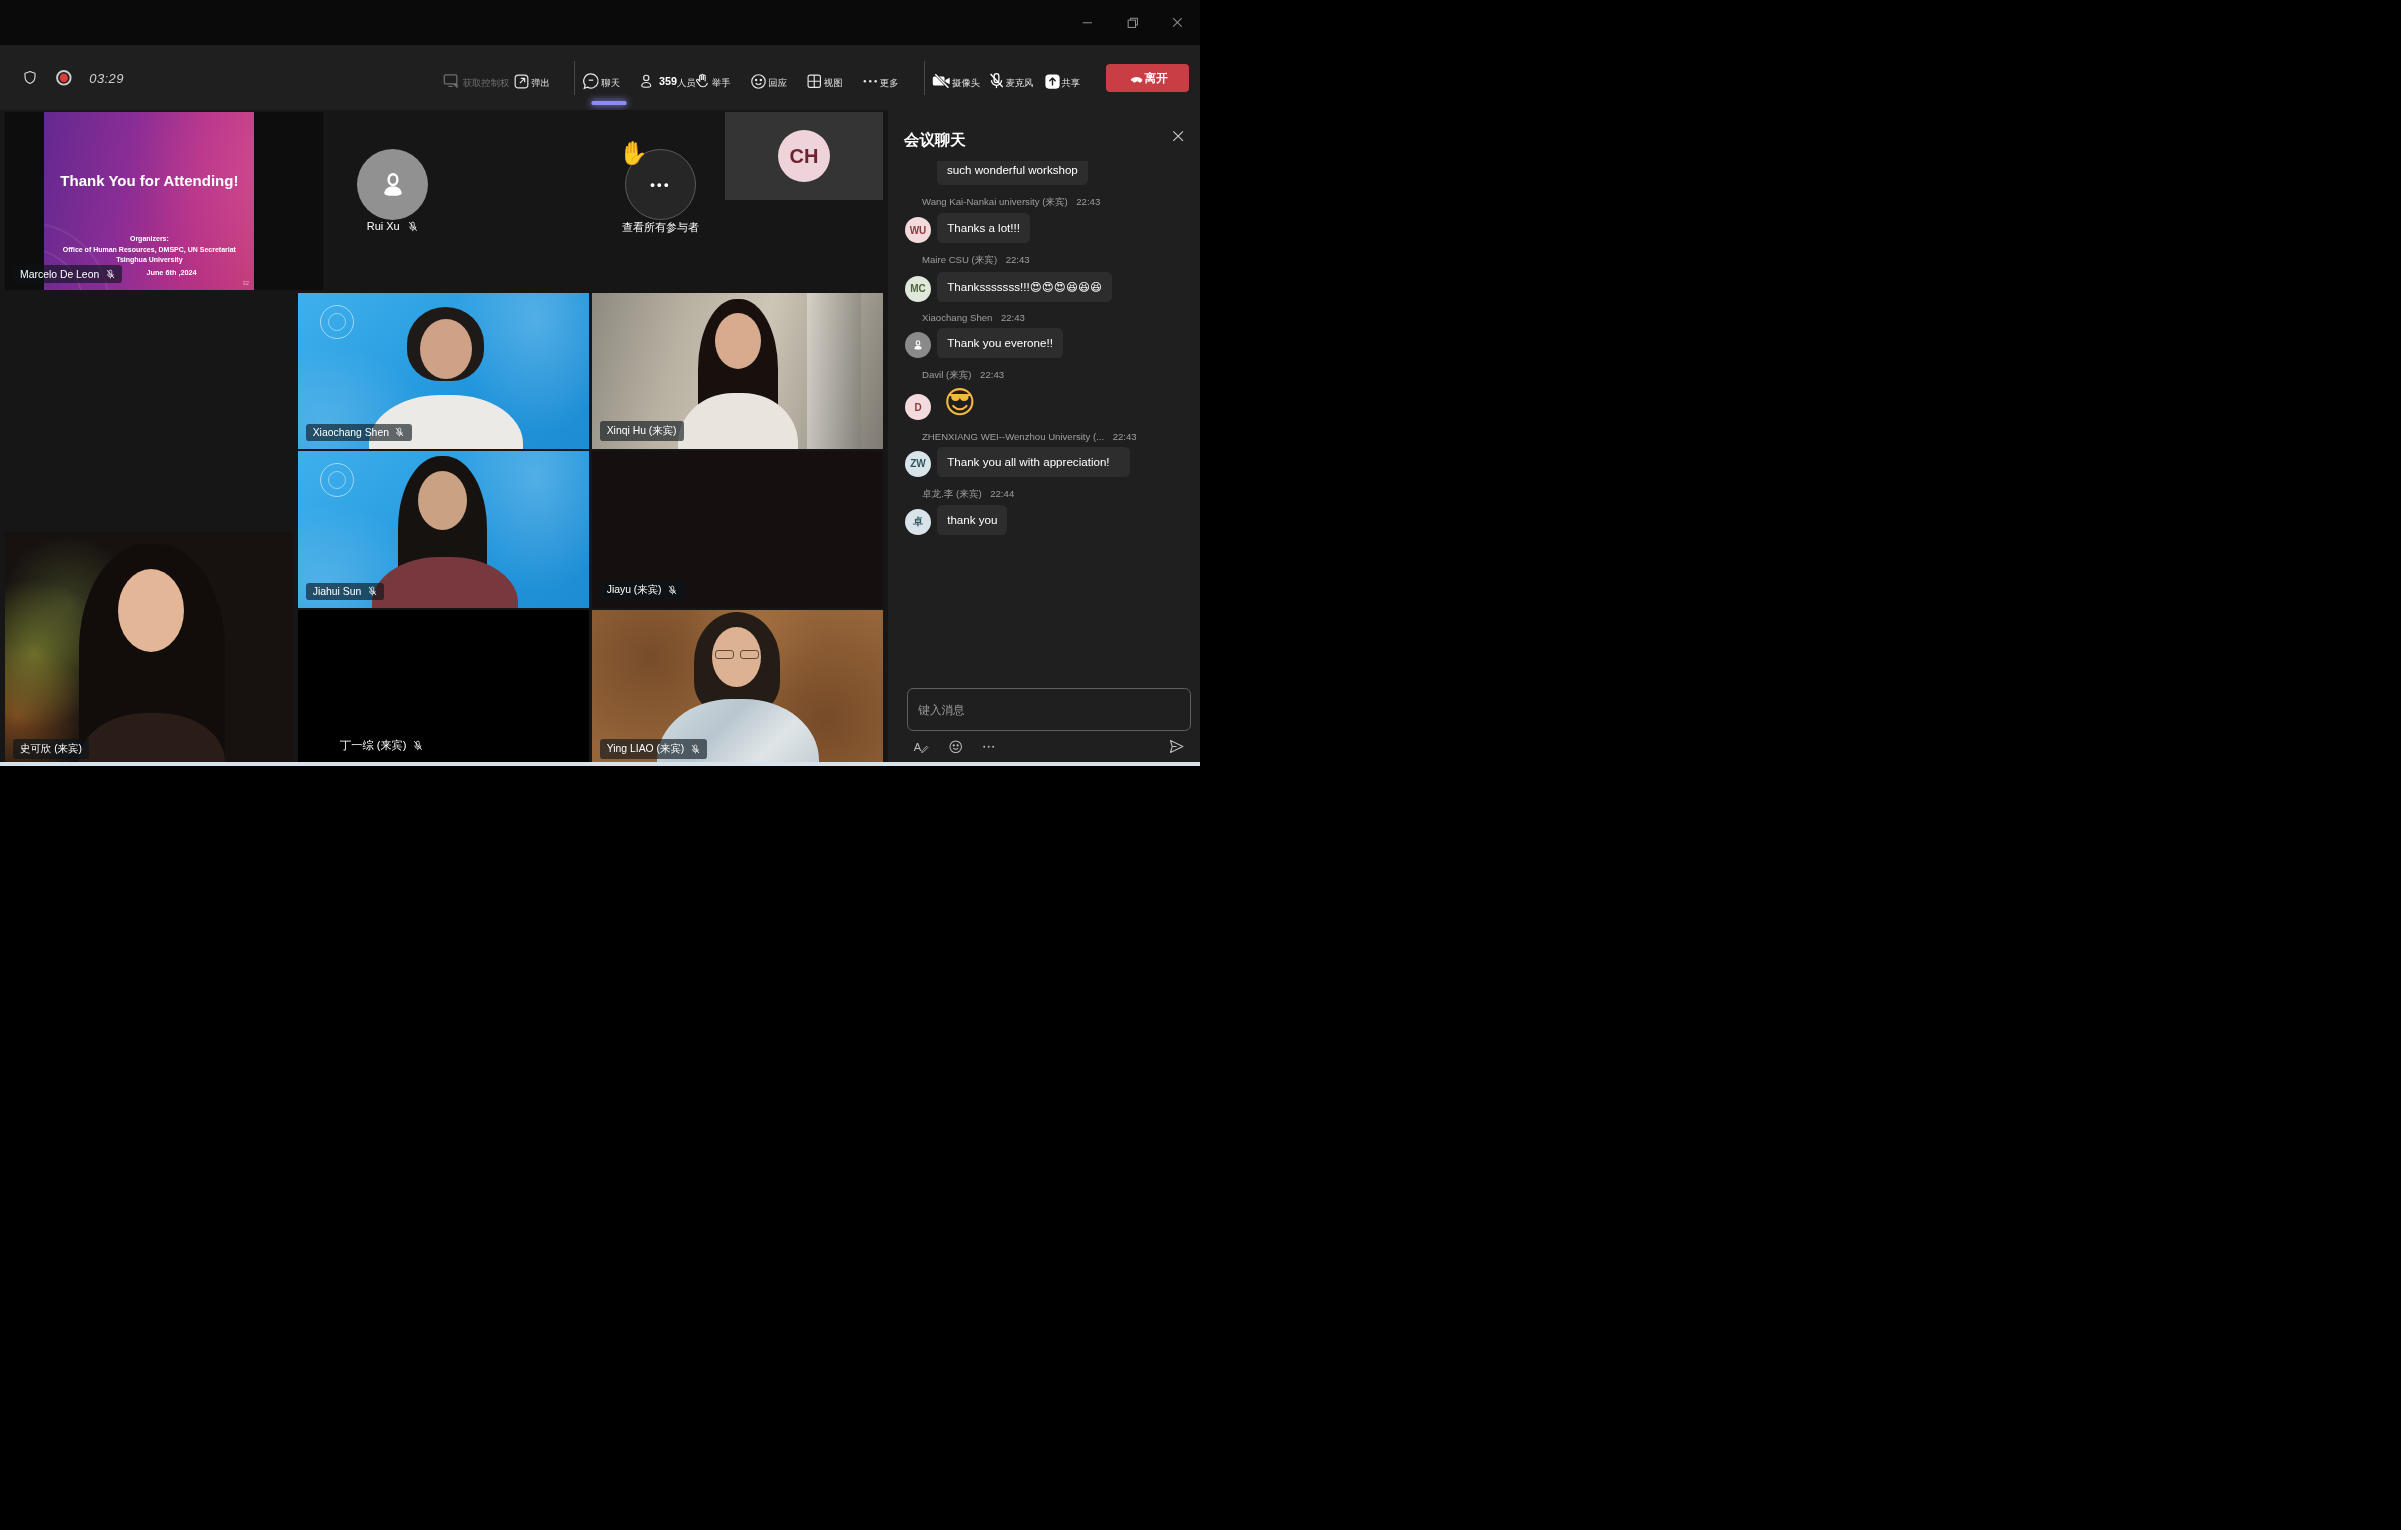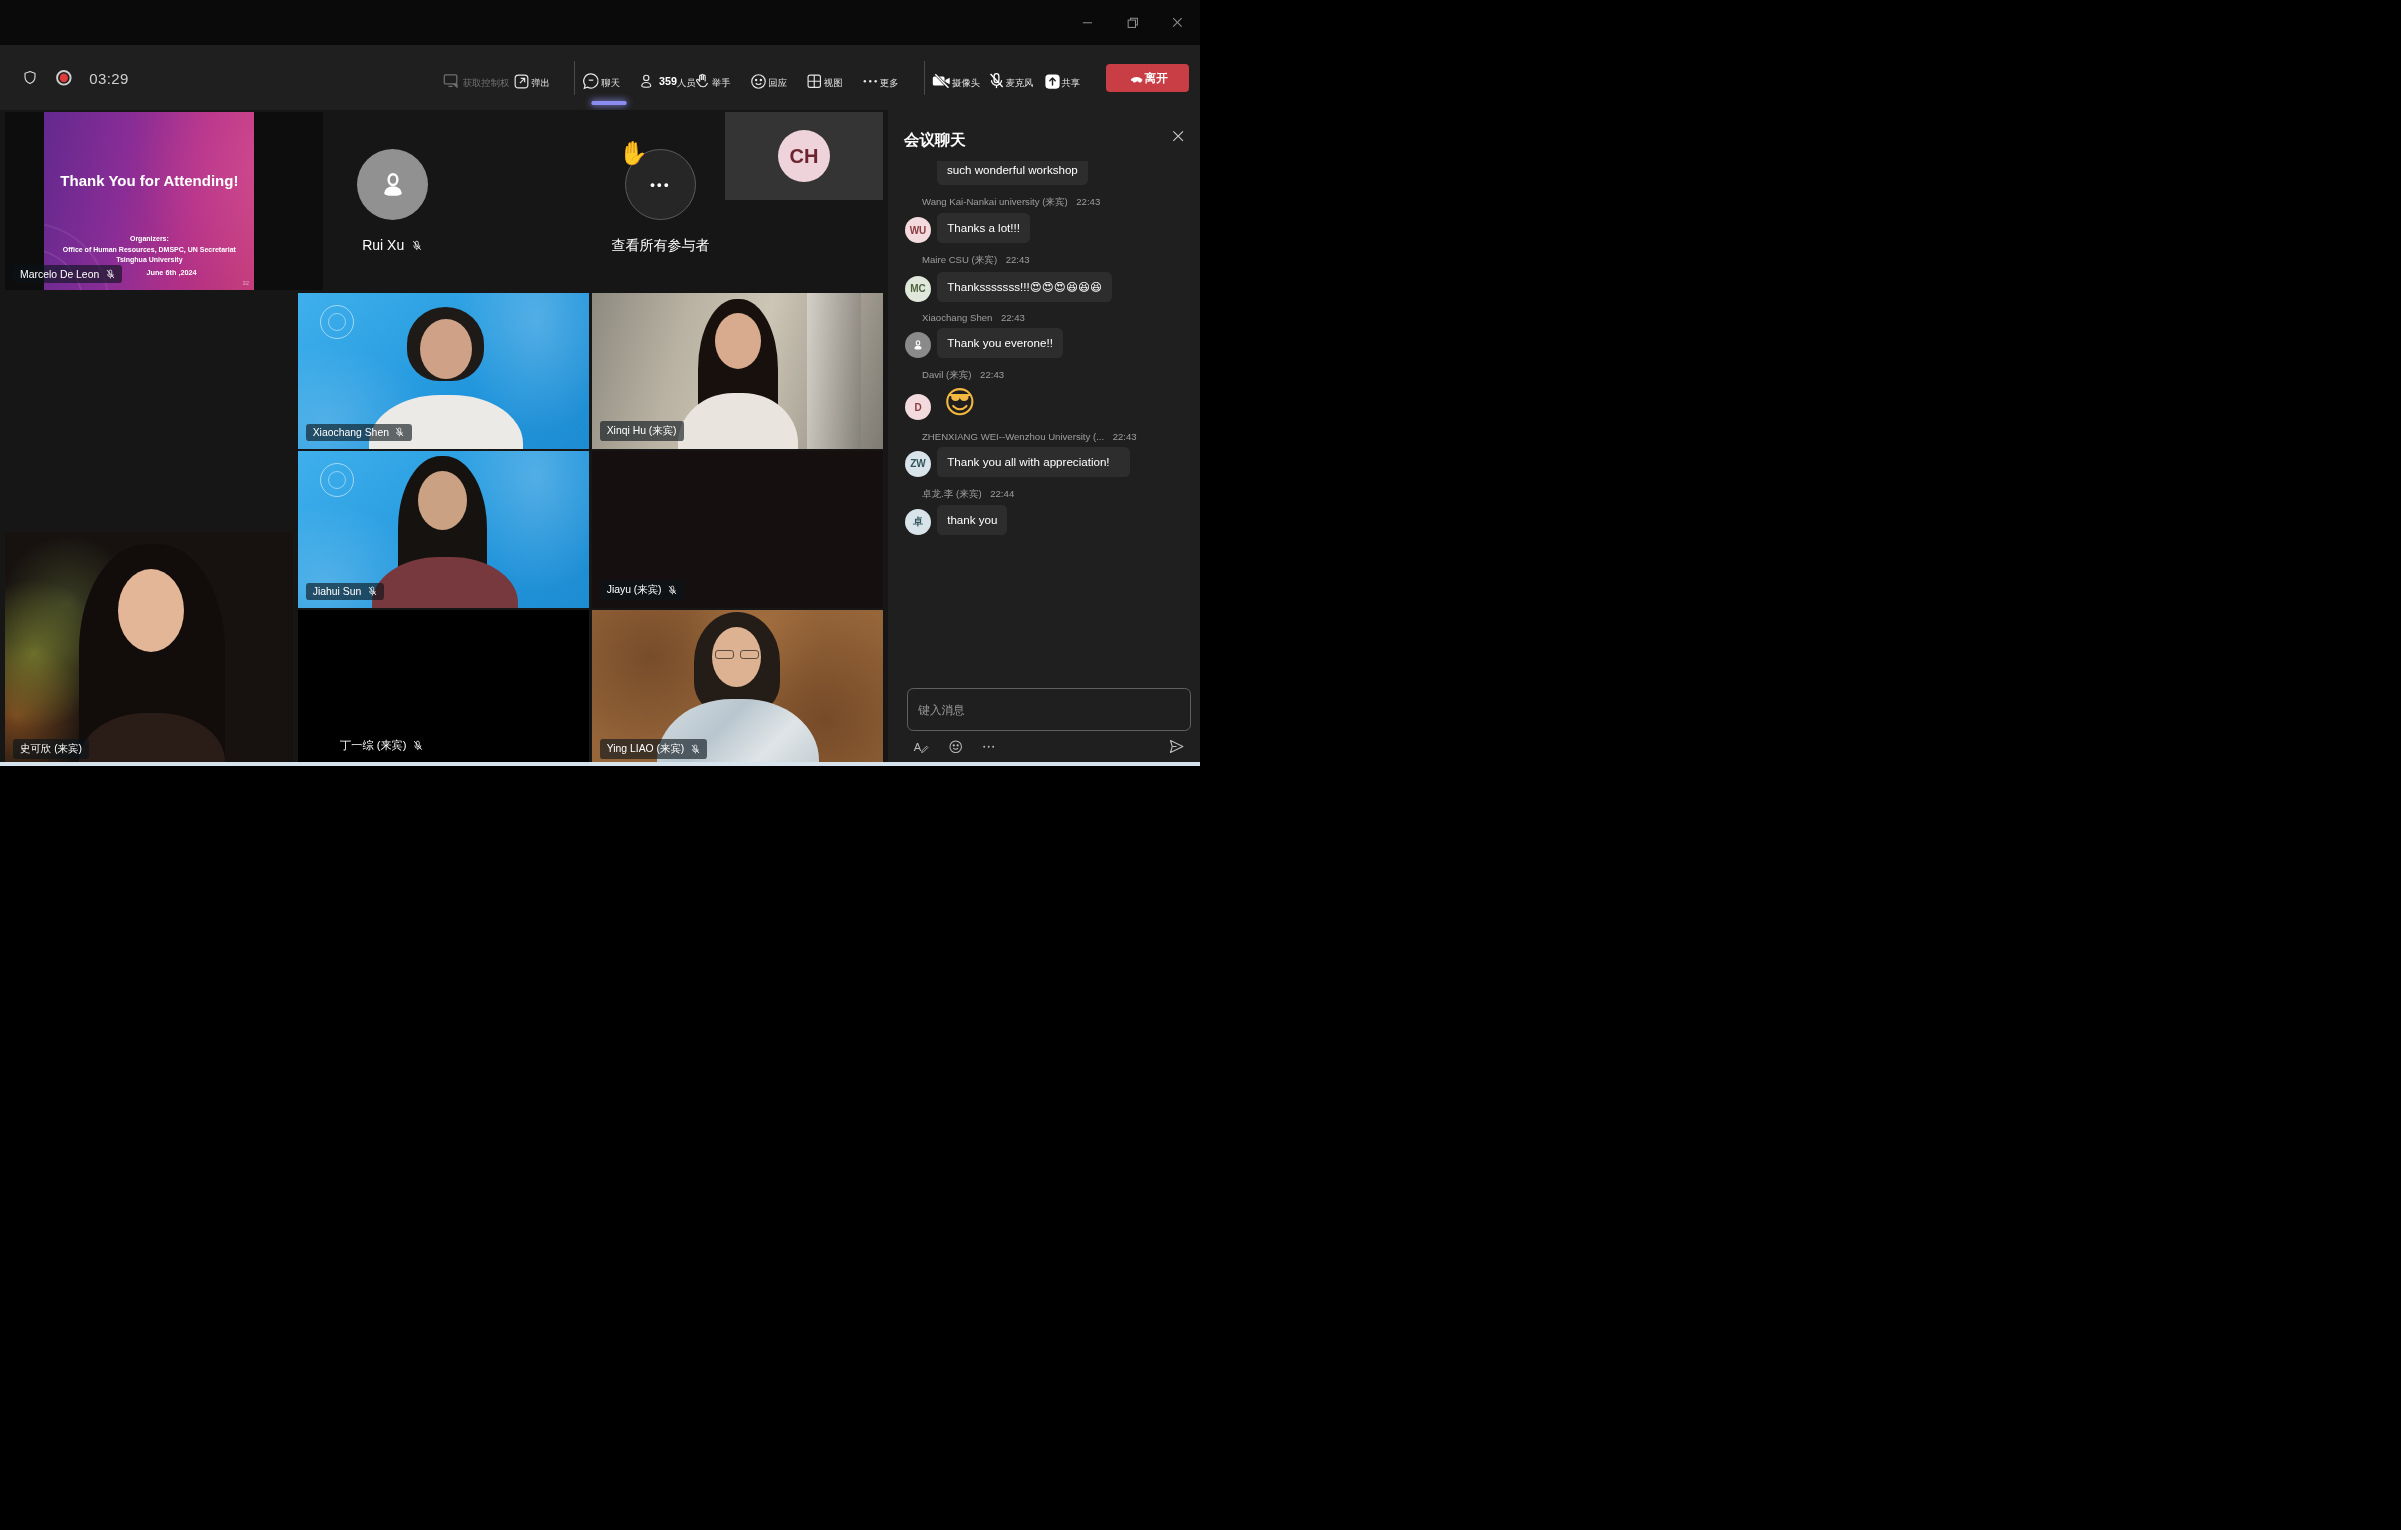--- a/index.html
+++ b/index.html
@@ -8,21 +8,21 @@
   .app { position:relative; width:1200px; height:766px; background:#151515; overflow:hidden; }
 
   
   .titlebar { position:absolute; left:0; top:0; width:100%; height:45px; background:#0a0a0a; }
   .winbtns { position:absolute; right:0; top:0; height:45px; display:flex; }
   .winbtn { width:45px; height:45px; display:flex; align-items:center; justify-content:center; color:#8f8f8f; cursor:default; }
 
   
   .toolbar { position:absolute; left:0; top:45px; width:100%; height:66px; background:#1f1f1f; display:flex; align-items:center; }
   .meet-status { display:flex; align-items:center; gap:17px; margin-left:21.6px; }
-  .timer { color:#cfcfcf; font-size:15px; letter-spacing:0.4px; }
+  .timer { color:#cfcfcf; font-size:13px; letter-spacing:0.4px;font-style:italic; }
   .tb-items { display:flex; align-items:flex-start; margin-left:auto; }
   .tb-item { position:relative; width:56px; height:56px; display:flex; flex-direction:row; align-items:center; justify-content:flex-start; padding-top:6.2px; cursor:pointer; }
   .tb-item.wide { width:71px; }
   .tb-item .ic { height:23px; display:flex; align-items:center; justify-content:center; gap:3.1px; }
   .tb-item .lbl { margin-top:3.9px; font-size:9.3px; color:#e3e3e3; white-space:nowrap; }
   .tb-item.disabled .lbl { color:#6f6f6f; }
   .tb-item.active::after { content:""; position:absolute; bottom:1.5px; left:50%; transform:translateX(-50%); width:35px; height:3.1px; border-radius:1.5px; background:#8b8cf0; box-shadow:0 0 7px 0.8px rgba(139,140,240,.85); }
   .tb-count { color:#fff; font-size:10.8px; font-weight:bold; }
   .tb-div { width:0.8px; height:34px; background:#4a4a4a; margin:10.8px 6.2px 0; }
   .leave-btn { display:flex; align-items:center; justify-content:center; gap:0; width:83px; height:28.5px; margin:0 10.8px 0 7.7px; background:#c83e44; border-radius:3.9px; color:#fff; font-size:11.6px; font-weight:bold; cursor:pointer; align-self:center; }
@@ -45,21 +45,21 @@
   .slide { position:absolute; left:39px; top:0; width:210px; height:100%; background:linear-gradient(100deg,#63298f 0%,#8a2d96 38%,#b13087 68%,#c23a78 100%); overflow:hidden; }
   .slide::before { content:""; position:absolute; inset:0; background:radial-gradient(circle at 115% 30%, rgba(255,120,190,.30), transparent 55%), radial-gradient(circle 85px at -8% 108%, transparent 64%, rgba(255,255,255,.12) 65%, transparent 67%), radial-gradient(circle 108px at -8% 108%, transparent 74%, rgba(255,255,255,.09) 75%, transparent 77%); }
   .slide-title { position:absolute; left:0; right:0; top:60px; text-align:center; color:#fff; font-size:15px; font-weight:bold; }
   .slide-org  { position:absolute; left:0; right:0; top:122px; text-align:center; color:#fff; font-size:7px; font-weight:bold; line-height:10.4px; }
   .slide-date { position:absolute; left:102px; top:156px; color:#fff; font-size:7.3px; font-weight:bold; }
   .slide-page { position:absolute; right:5.4px; bottom:3.9px; color:rgba(255,255,255,.55); font-size:5.8px; }
 
   
   .tile-av { background:transparent; display:flex; flex-direction:column; align-items:center; }
   .big-av { margin-top:37px; width:71px; height:71px; }
-  .av-caption { margin-top:17px; display:flex; align-items:center; gap:7px; color:#fff; font-size:14px; }
+  .av-caption { display:flex; align-items:center; gap:7px; color:#fff; font-size:11px; }
   .person-glyph { width:34px; height:34px; }
   .viewall-circ { margin-top:37px; width:71px; height:71px; border:0.8px solid #5a5a5a; background:#262626; border-radius:50%; display:flex; align-items:center; justify-content:center; position:relative; }
   .dots3 { color:#fff; font-size:13px; letter-spacing:2.3px; font-weight:bold; }
   .raise-hand { position:absolute; top:-10.8px; left:-6.2px; font-size:23px; color:#f3b840; z-index:4; }
 
   
   .chat { position:absolute; left:888px; top:110px; width:312px; height:655px; background:#1f1f1f; }
   .chat-header { position:absolute; top:0; left:0; right:0; height:51px; }
   .chat-title { position:absolute; left:16px; top:20px; color:#fff; font-size:15.4px; font-weight:bold; }
   .chat-close { position:absolute; right:15.4px; top:20px; color:#cfcfcf; font-size:13px; cursor:pointer; }

